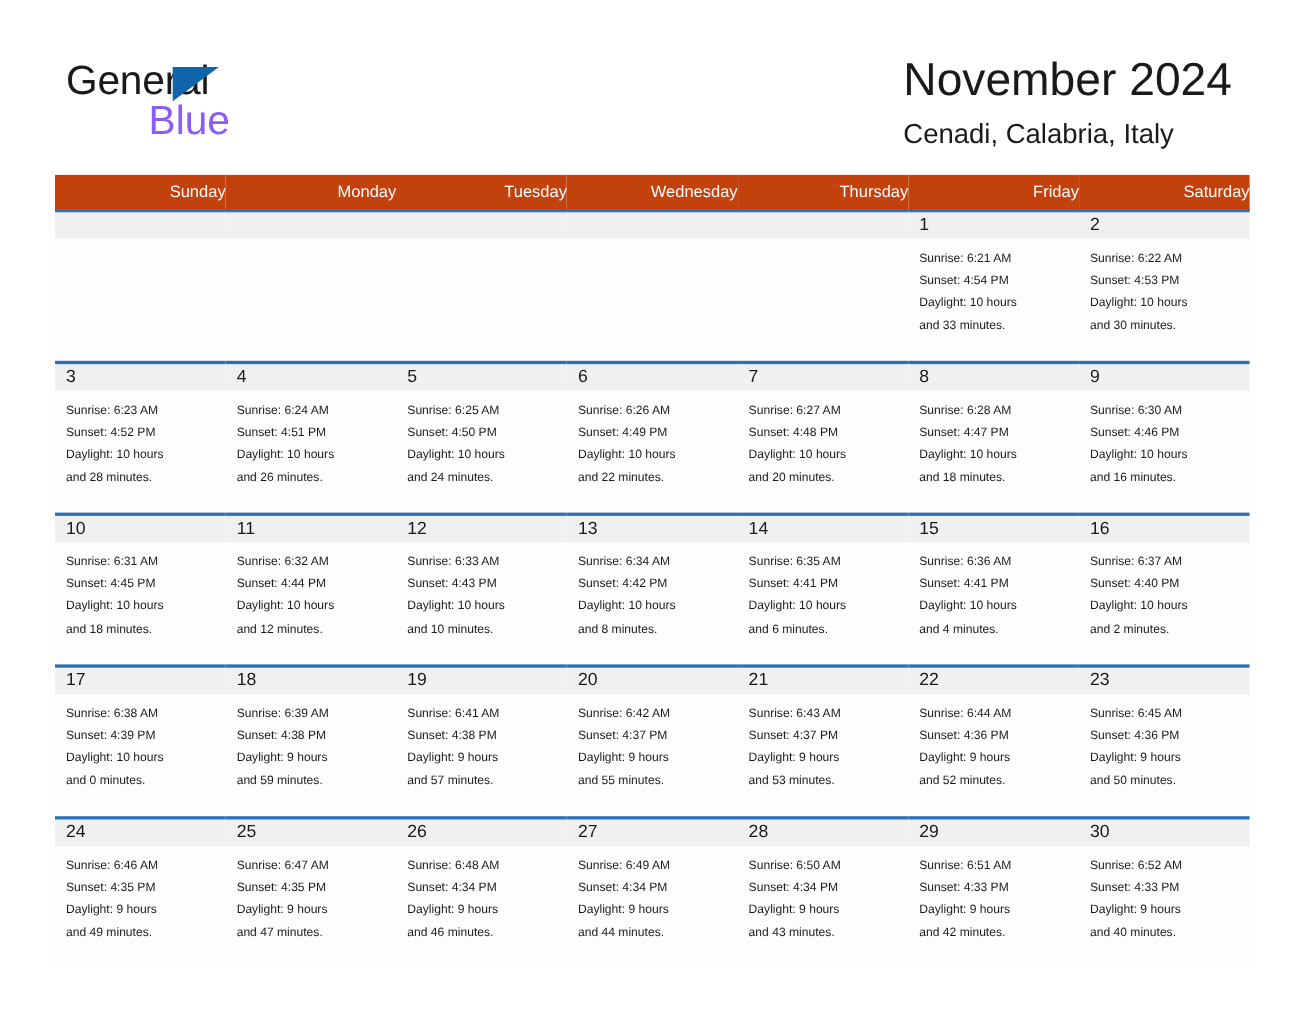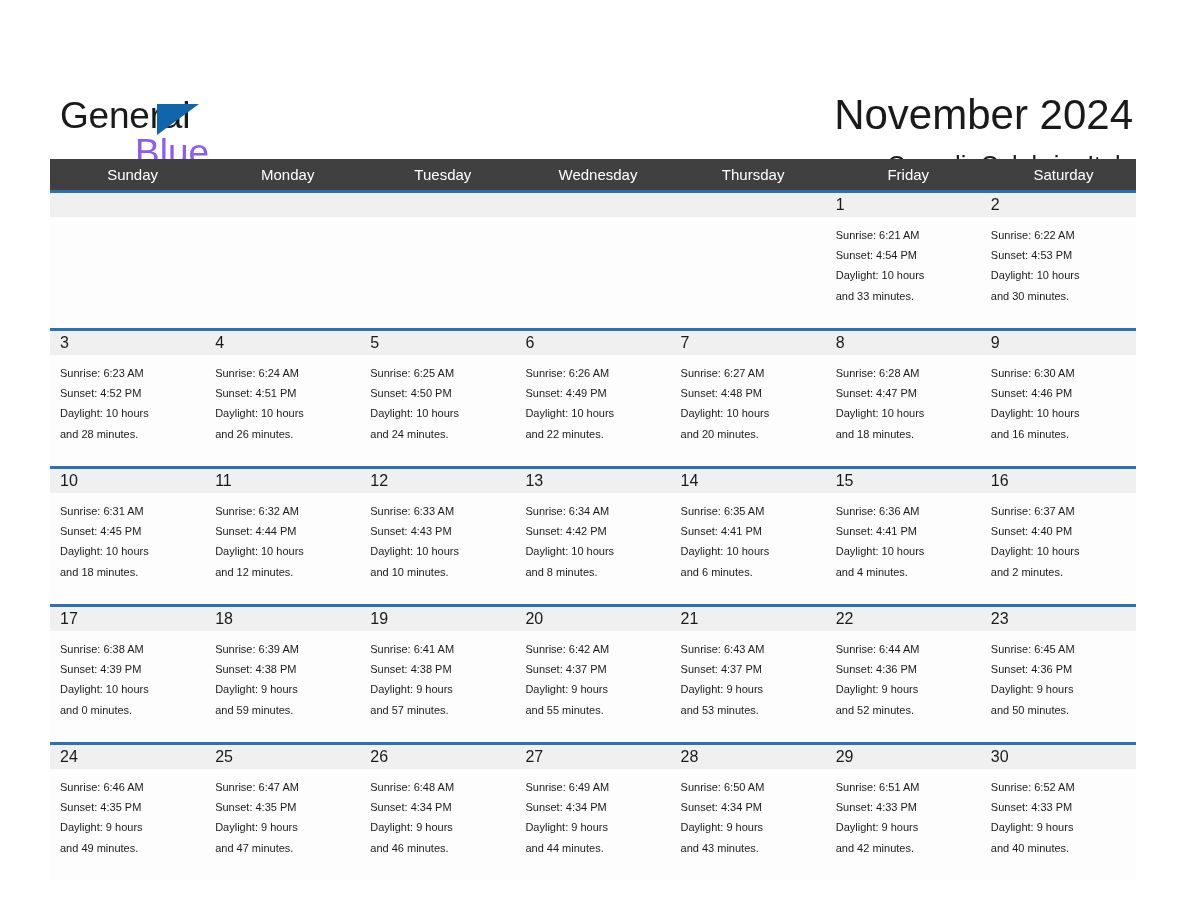--- a/index.html
+++ b/index.html
@@ -20,21 +20,20 @@
     box-sizing: border-box;
   }
 
   
   .header {
     position: absolute;
     left: 50px;
     top: 46px;
     right: 52px;
     height: 100px;
-    margin-top: 43px;
   }
   .logo {
     position: absolute;
     left: 10px;
     top: 5px;
     width: 230px;
     height: 90px;
   }
   .logo-general {
     position: absolute;
@@ -60,23 +59,22 @@
     left: 75px;
     top: 37px;
     font-size: 37px;
     color: #8b5cf6;
     line-height: 44px;
     font-weight: 400;
   }
 
   .title-block {
     position: absolute;
-    right: 3px;
+    right: 16px;
     top: 0;
-    text-align: right;
   }
   .cal-title {
     font-size: 42px;
     color: #1a1a1a;
     font-weight: 400;
     line-height: 52px;
     white-space: nowrap;
   }
   .cal-subtitle {
     font-size: 25px;
@@ -90,25 +88,25 @@
   
   .calendar {
     position: absolute;
     left: 50px;
     top: 159px;
     width: 1086px;
     border-collapse: collapse;
     table-layout: fixed;
   }
   .calendar th {
-    background: #404040;
+    background: #c2410c;
     color: #ffffff;
     font-size: 15px;
     font-weight: 400;
-    text-align: center;
+    text-align: right;
     padding: 6px 0 7px 10px;
     height: 18px;
     vertical-align: middle;
   }
   .calendar td {
     vertical-align: top;
     padding: 0;
     border-top: 3px solid #2b71b8;
     background: #fdfdfd;
     height: 135px;

